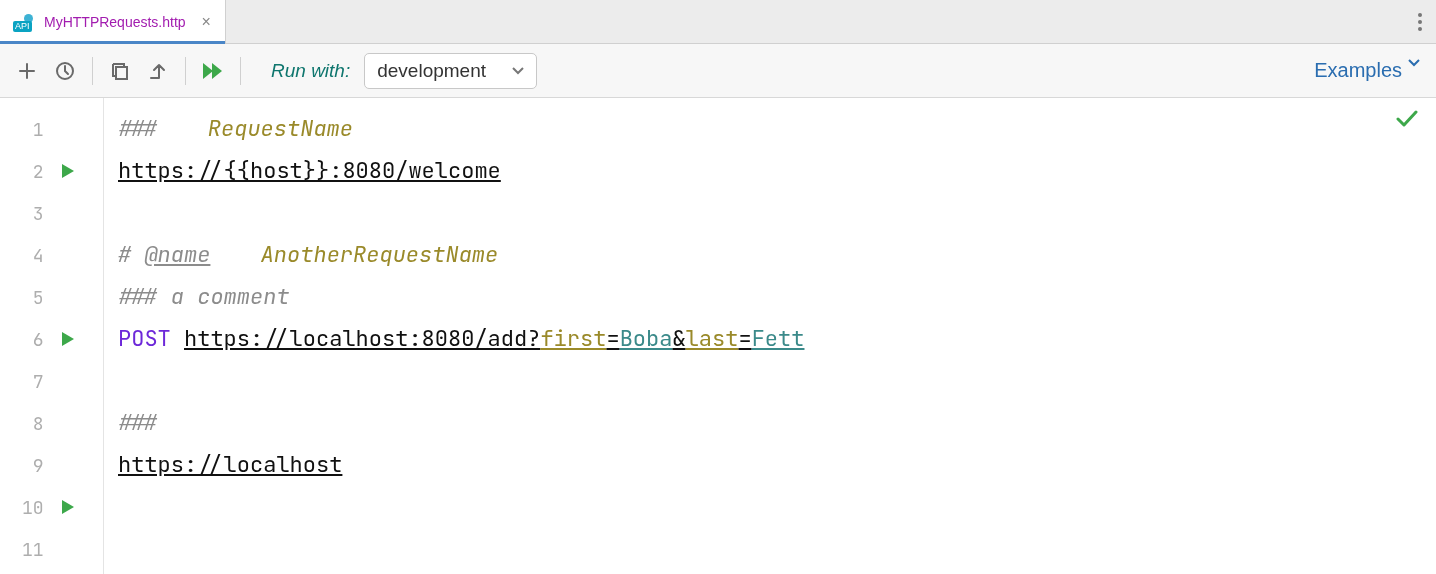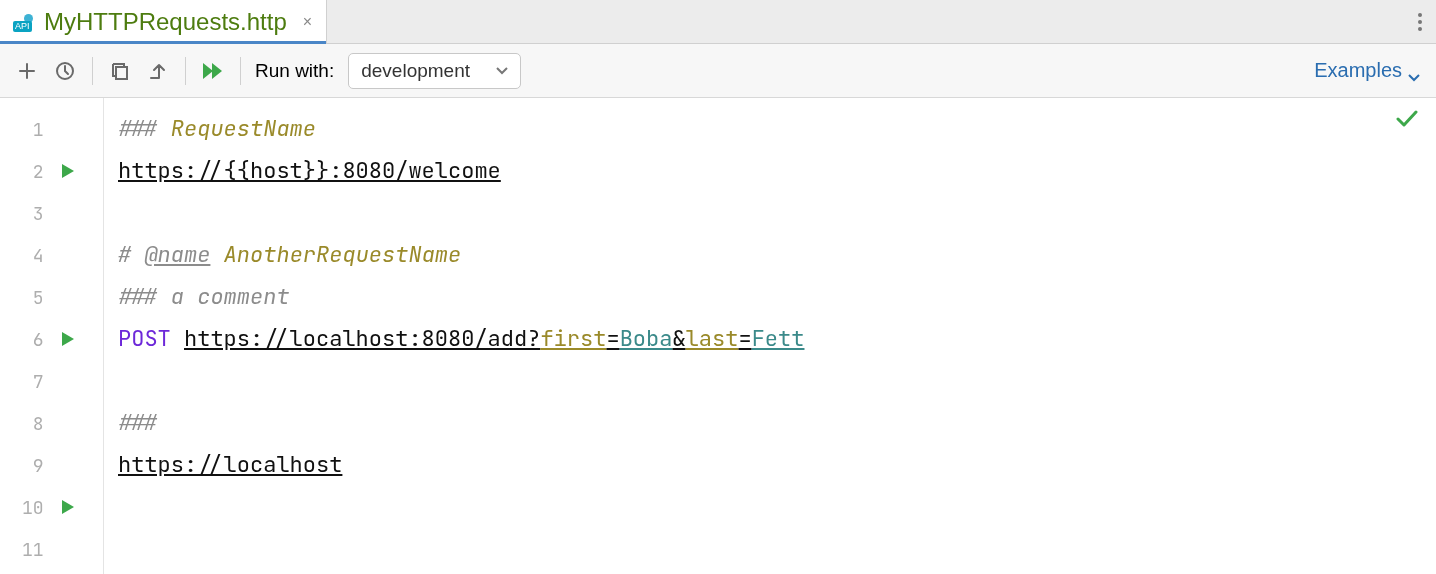--- a/index.html
+++ b/index.html
@@ -54,22 +54,22 @@
     .tab-icon .node {
       position: absolute;
       top: 1px;
       right: 3px;
       width: 9px;
       height: 9px;
       border-radius: 50%;
       background: #3db2d4;
     }
     .tab-label {
-      font-size: 24px;
-      color: #4d7c0f;
+      font-size: 14px;
+      color: #a21caf;
     }
     .tab-close {
       color: #888;
       font-size: 16px;
       margin-left: 8px;
       cursor: pointer;
     }
     .tab-menu {
       display: flex;
       align-items: center;
@@ -98,43 +98,44 @@
       border-radius: 3px;
     }
     .toolbar .sep {
       width: 1px;
       height: 28px;
       background: #d0d0d0;
       margin: 0 6px;
     }
     .run-label {
       font-size: 19px;
-      color: #000000;
-      margin-left: 4px;
+      color: #0f766e;
+      margin-left: 20px;
       margin-right: 10px;
+      font-style: italic;
     }
     .env-select {
       display: flex;
       align-items: center;
       border: 1px solid #c8c8c8;
       border-radius: 5px;
       padding: 6px 12px;
       background: #fff;
       font-size: 19px;
       color: #333;
       gap: 26px;
       cursor: pointer;
     }
     .env-select .chev {
       color: #777;
     }
     .toolbar .spacer { flex: 1; }
     .examples {
       display: flex;
-      align-items: flex-end;
+      align-items: flex-start;
       color: #2a6db0;
       font-size: 20px;
       gap: 6px;
       cursor: pointer;
       margin-right: 6px;
     }
     .editor {
       display: flex;
       height: calc(574px - 44px - 54px);
       background: #fff;
@@ -168,21 +169,21 @@
       flex: 1;
       padding: 10px 0 0 14px;
       font-family: "JetBrains Mono","Menlo","Consolas",monospace;
       font-size: 22px;
       line-height: 42px;
       color: #222;
       position: relative;
     }
     .cline { height: 42px; white-space: pre; }
     .c-hash { color: #8c8c8c; font-style: italic; }
-    .c-name { color: #9a8a2a; font-style: italic; }
+    .c-name { color: #9a8a2a; font-style: italic; margin-left: 37px; }
     .c-attr { color: #8c8c8c; font-style: italic; text-decoration: underline; }
     .c-url { color: #111; text-decoration: underline; text-align: right; }
     .c-method { color: #6d28d9; }
     .c-param { color: #9a8a2a; text-decoration: underline;}
     .c-val { color: #3b8a8a; text-decoration: underline; }
     .c-amp { color: #111; text-decoration: underline; }
     .status-check {
       position: absolute;
       top: 12px;
       right: 18px;

